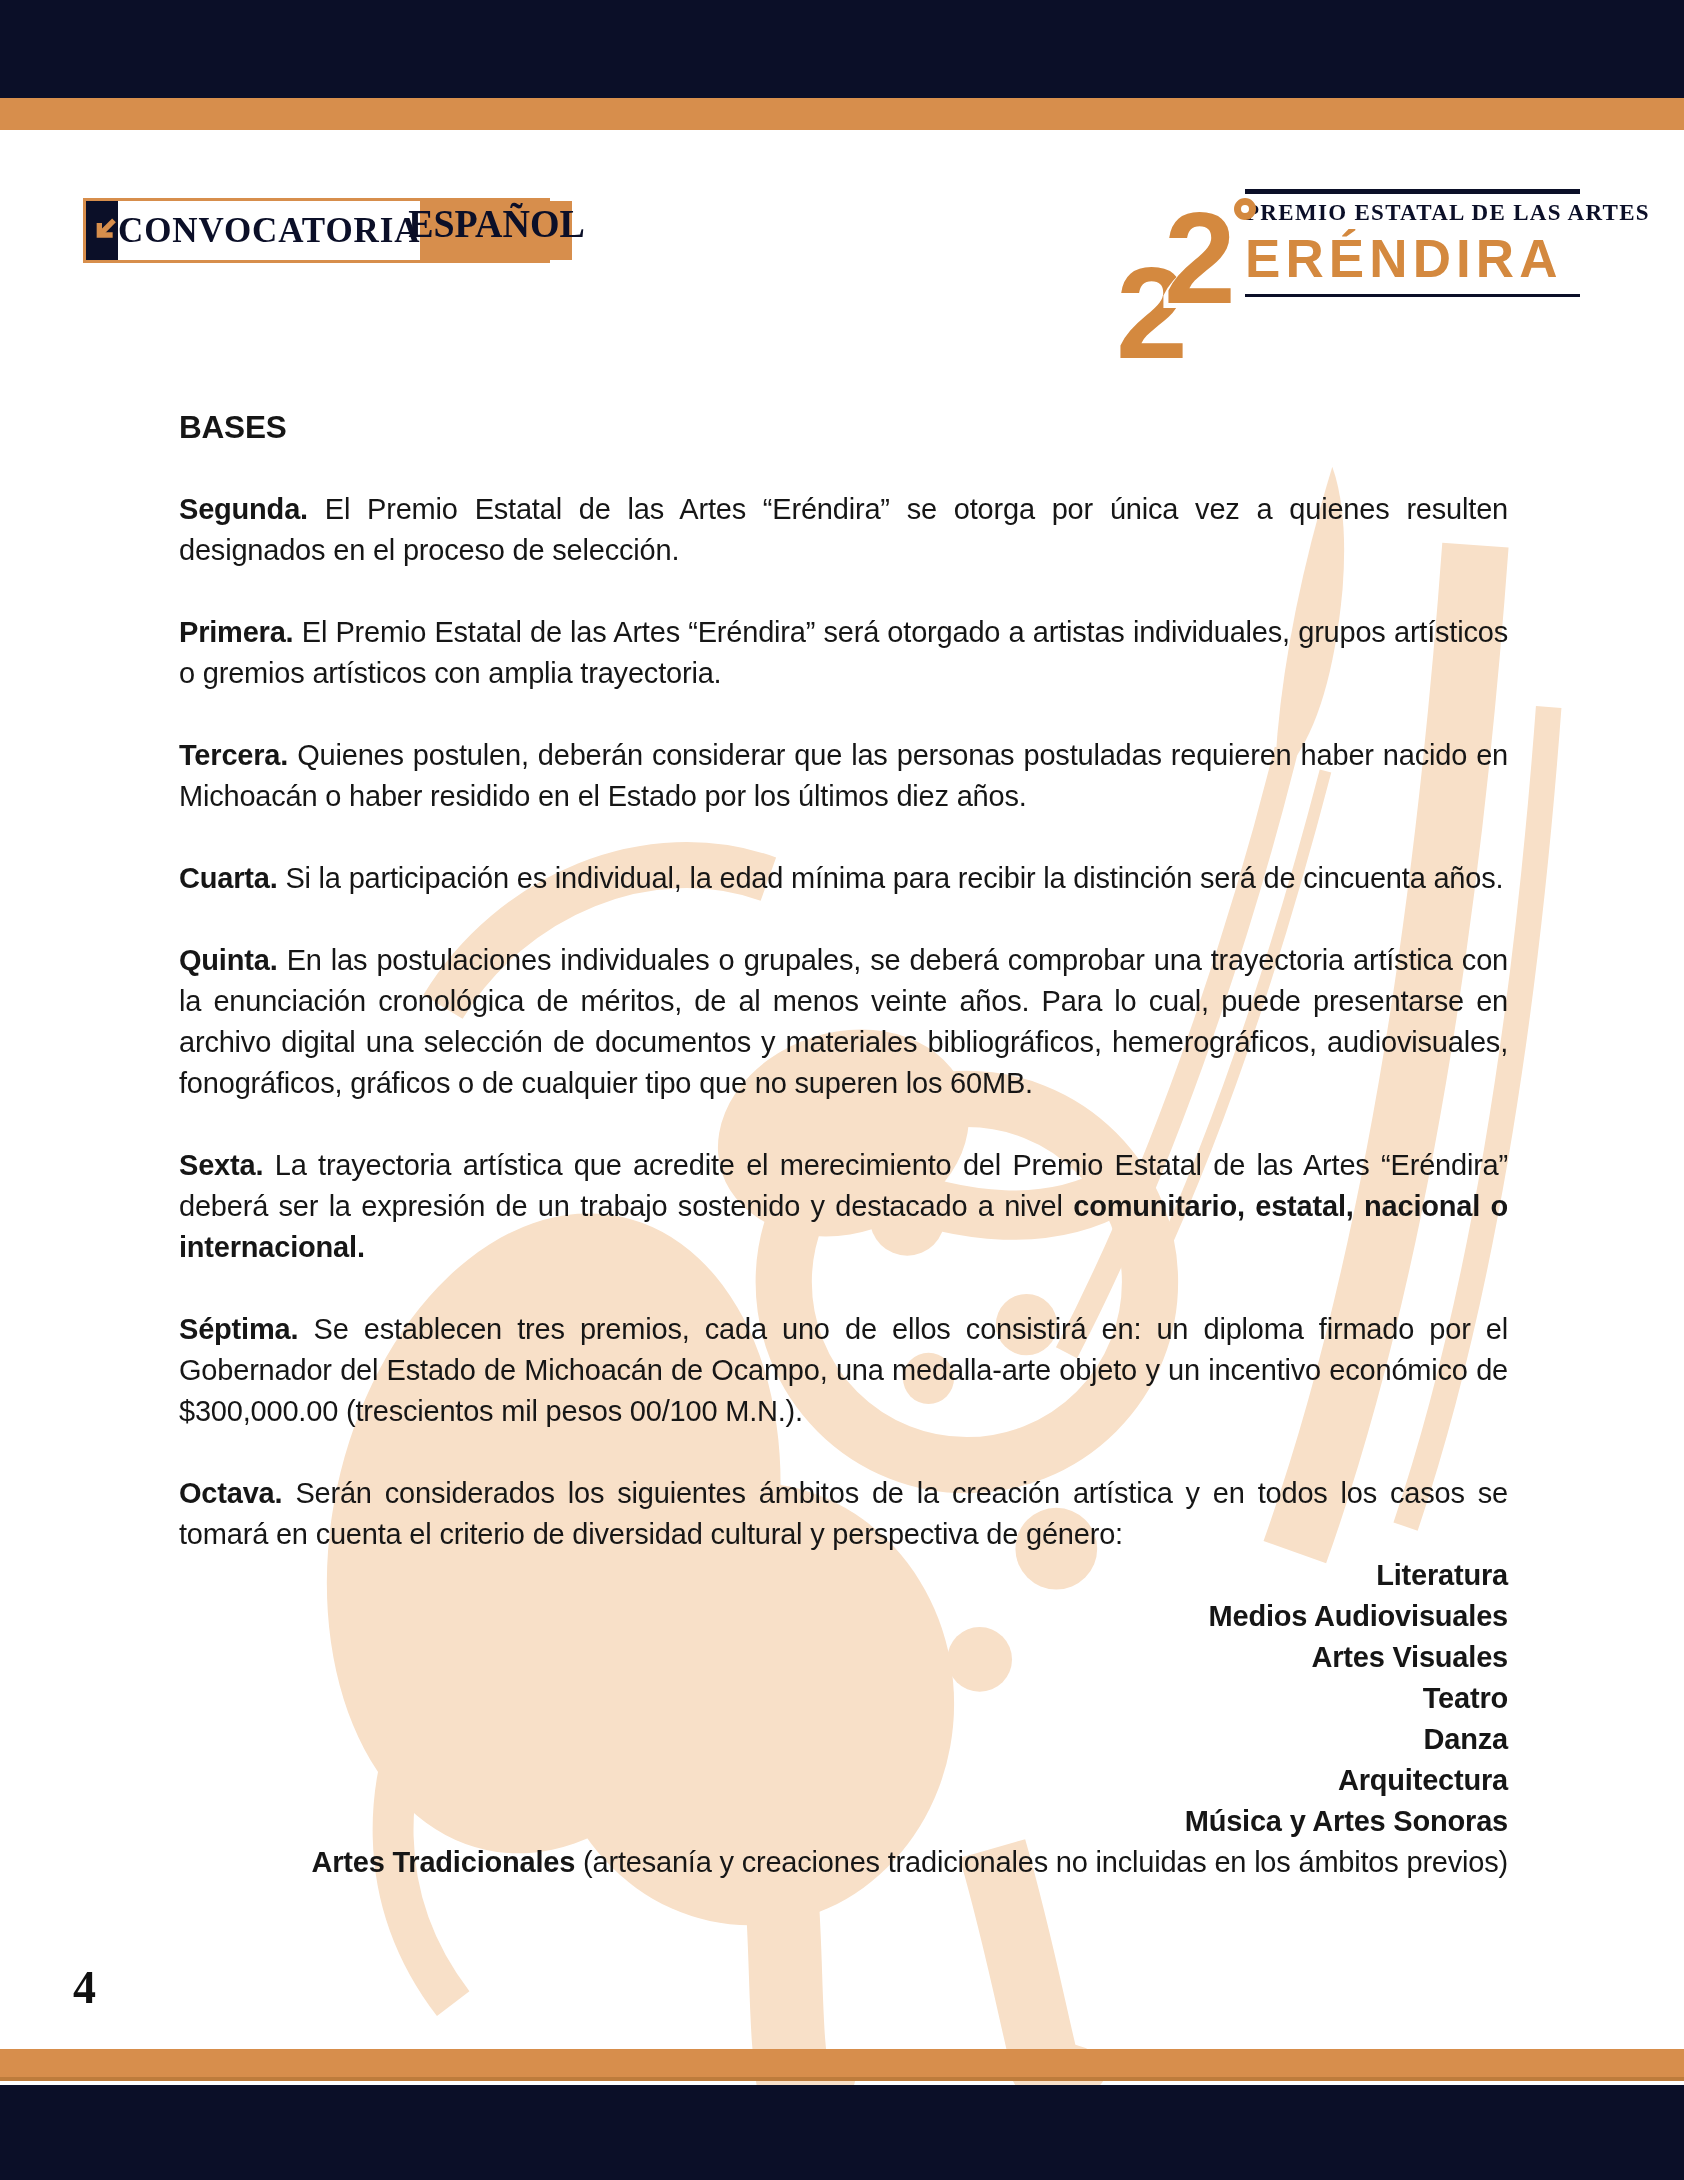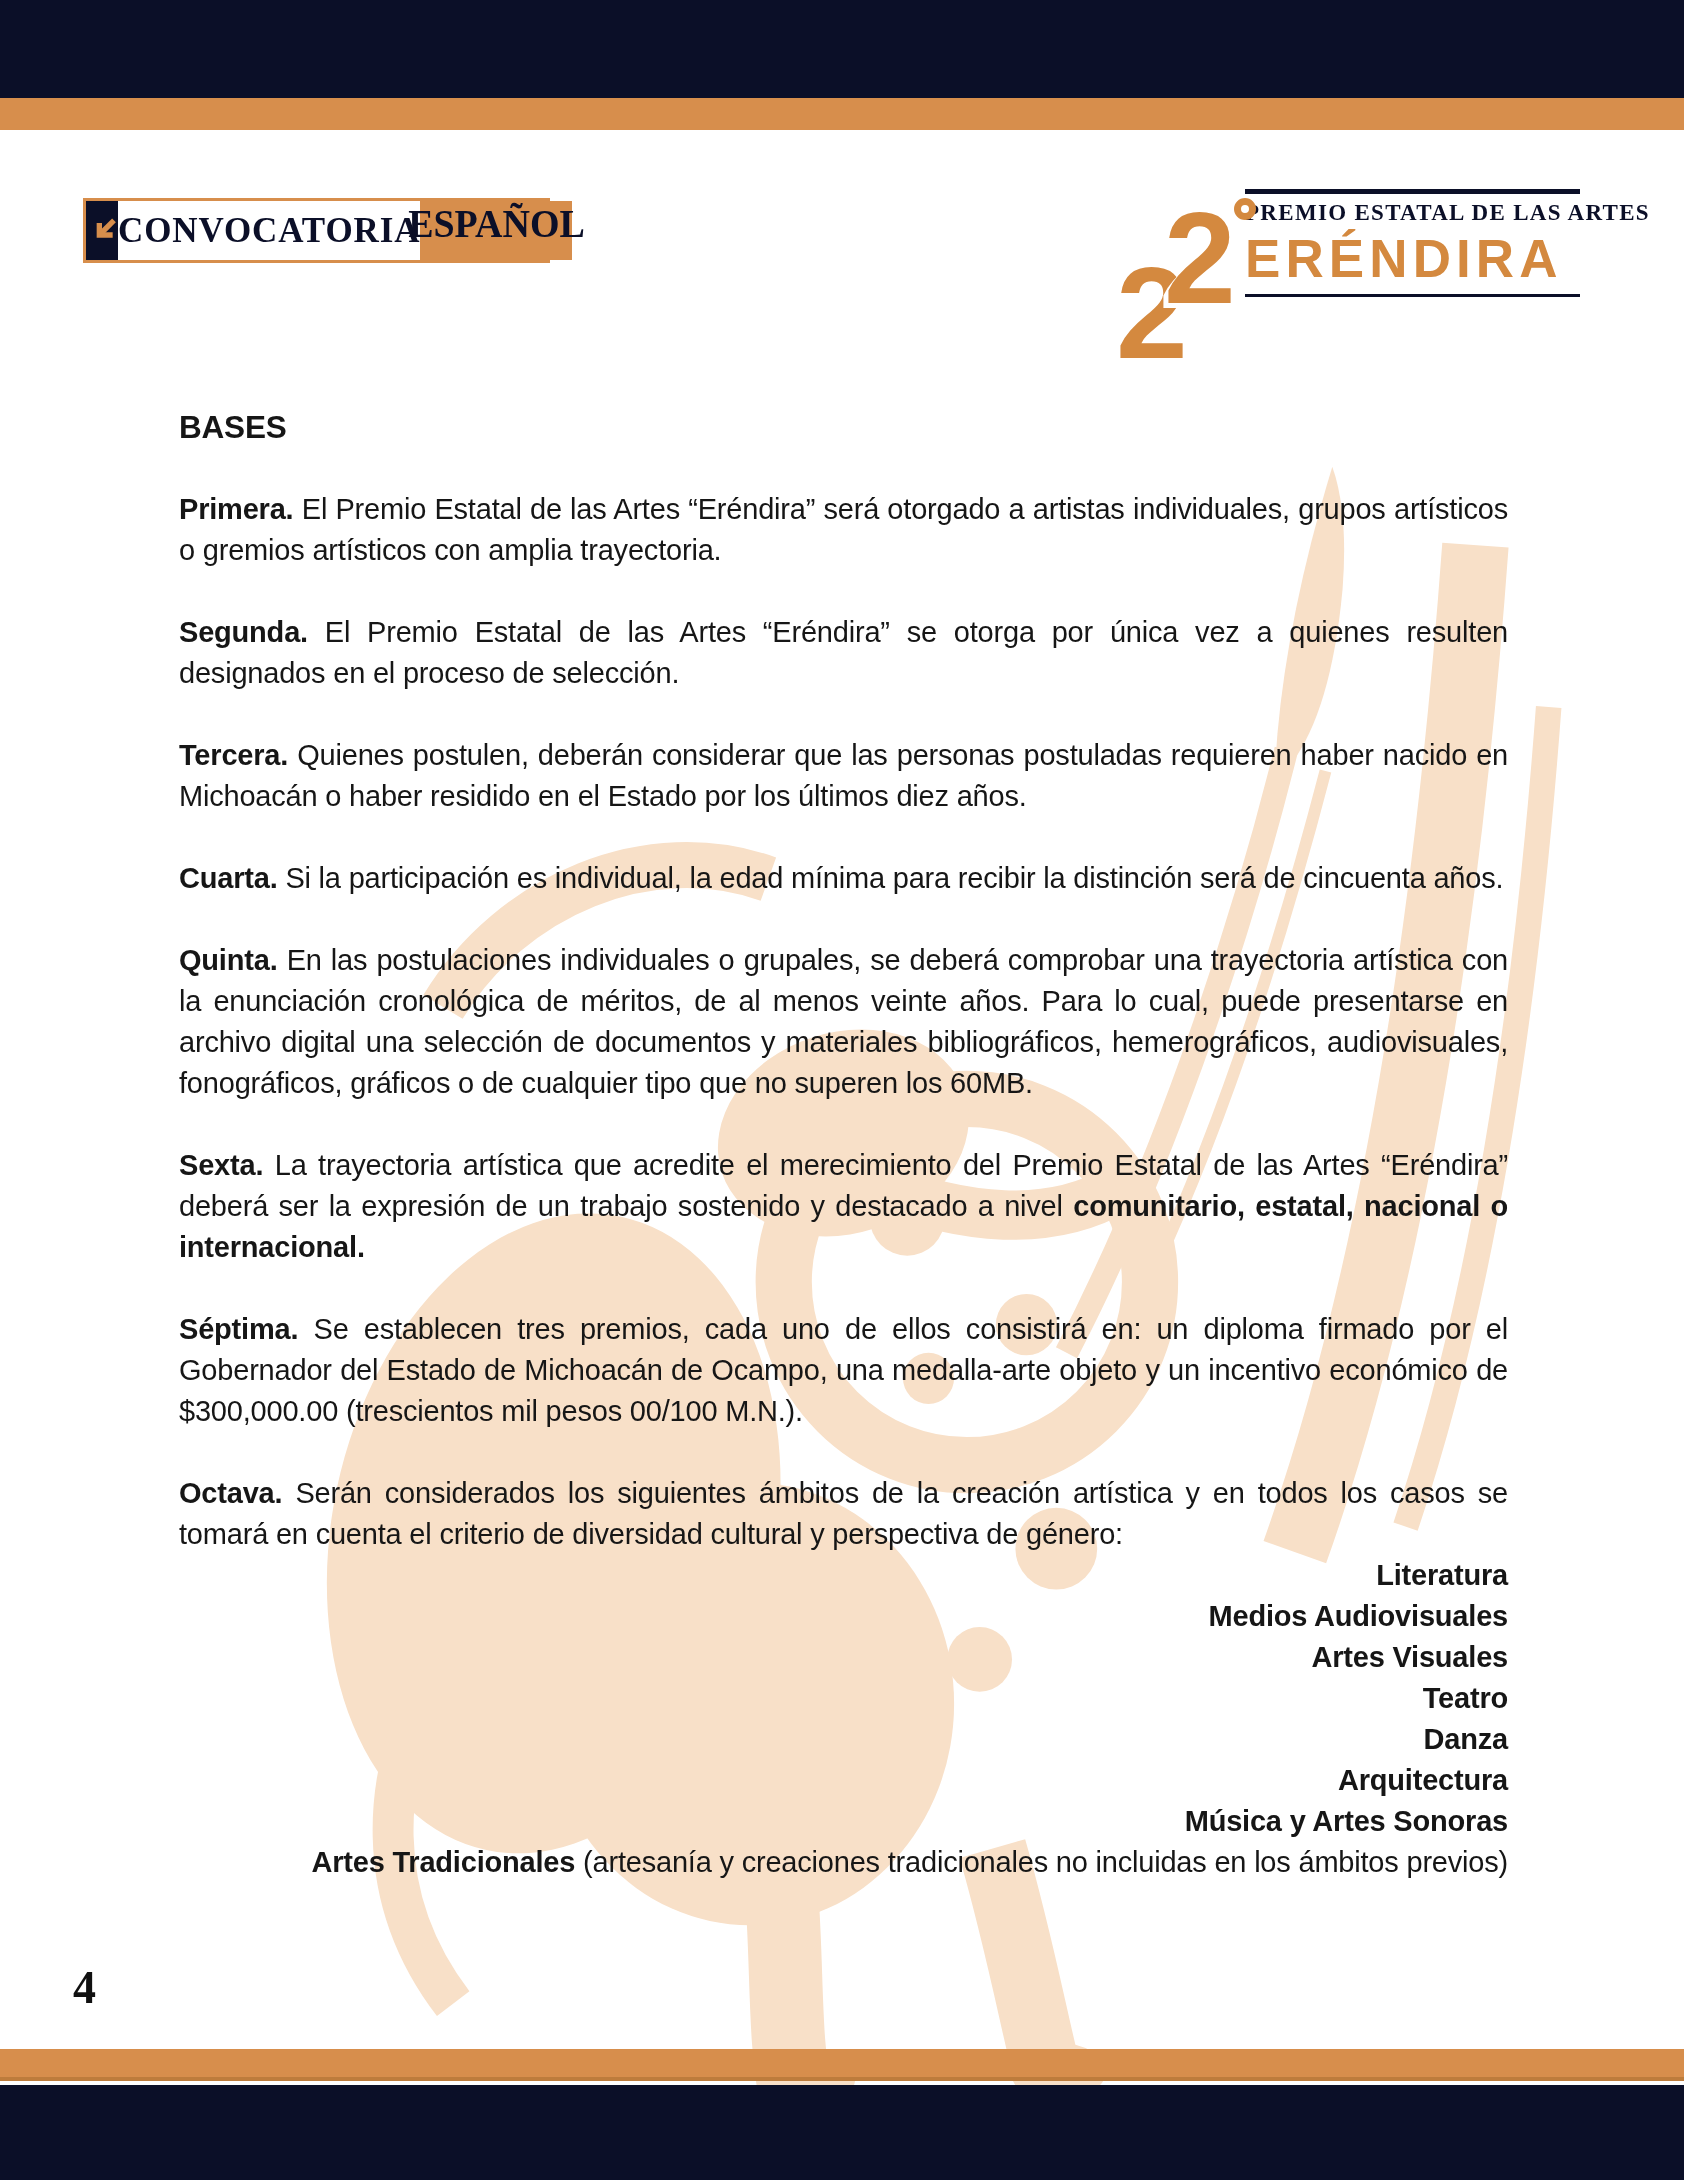--- a/index.html
+++ b/index.html
@@ -149,23 +149,23 @@
     <div class="brand">ERÉNDIRA</div>
     <div class="rule rule-bottom"></div>
   </div>
 </div>
 
 <div class="content">
   <h1 class="doc-title">BASES</h1>
 
   <div class="clauses">
 
+      <p><b class="clause-label">Segunda.</b> <span>El Premio Estatal de las Artes “Eréndira” se otorga por única vez a quienes resulten designados en el proceso de selección.</span> </p>
+
       <p><b class="clause-label">Primera.</b> <span>El Premio Estatal de las Artes “Eréndira” será otorgado a artistas individuales, grupos artísticos o gremios artísticos con amplia trayectoria.</span> </p>
-
-      <p><b class="clause-label">Segunda.</b> <span>El Premio Estatal de las Artes “Eréndira” se otorga por única vez a quienes resulten designados en el proceso de selección.</span> </p>
 
       <p><b class="clause-label">Tercera.</b> <span>Quienes postulen, deberán considerar que las personas postuladas requieren haber nacido en Michoacán o haber residido en el Estado por los últimos diez años.</span> </p>
 
       <p><b class="clause-label">Cuarta.</b> <span>Si la participación es individual, la edad mínima para recibir la distinción será de cincuenta años.</span> </p>
 
       <p><b class="clause-label">Quinta.</b> <span>En las postulaciones individuales o grupales, se deberá comprobar una trayectoria artística con la enunciación cronológica de méritos, de al menos veinte años. Para lo cual, puede presentarse en archivo digital una selección de documentos y materiales bibliográficos, hemerográficos, audiovisuales, fonográficos, gráficos o de cualquier tipo que no superen los 60MB.</span> </p>
 
       <p><b class="clause-label">Sexta.</b> <span>La trayectoria artística que acredite el merecimiento del Premio Estatal de las Artes “Eréndira” deberá ser la expresión de un trabajo sostenido y destacado a nivel</span> <b class="clause-bold">comunitario, estatal, nacional o internacional.</b></p>
 
       <p><b class="clause-label">Séptima.</b> <span>Se establecen tres premios, cada uno de ellos consistirá en: un diploma firmado por el Gobernador del Estado de Michoacán de Ocampo, una medalla-arte objeto y un incentivo económico de $300,000.00 (trescientos mil pesos 00/100 M.N.).</span> </p>

